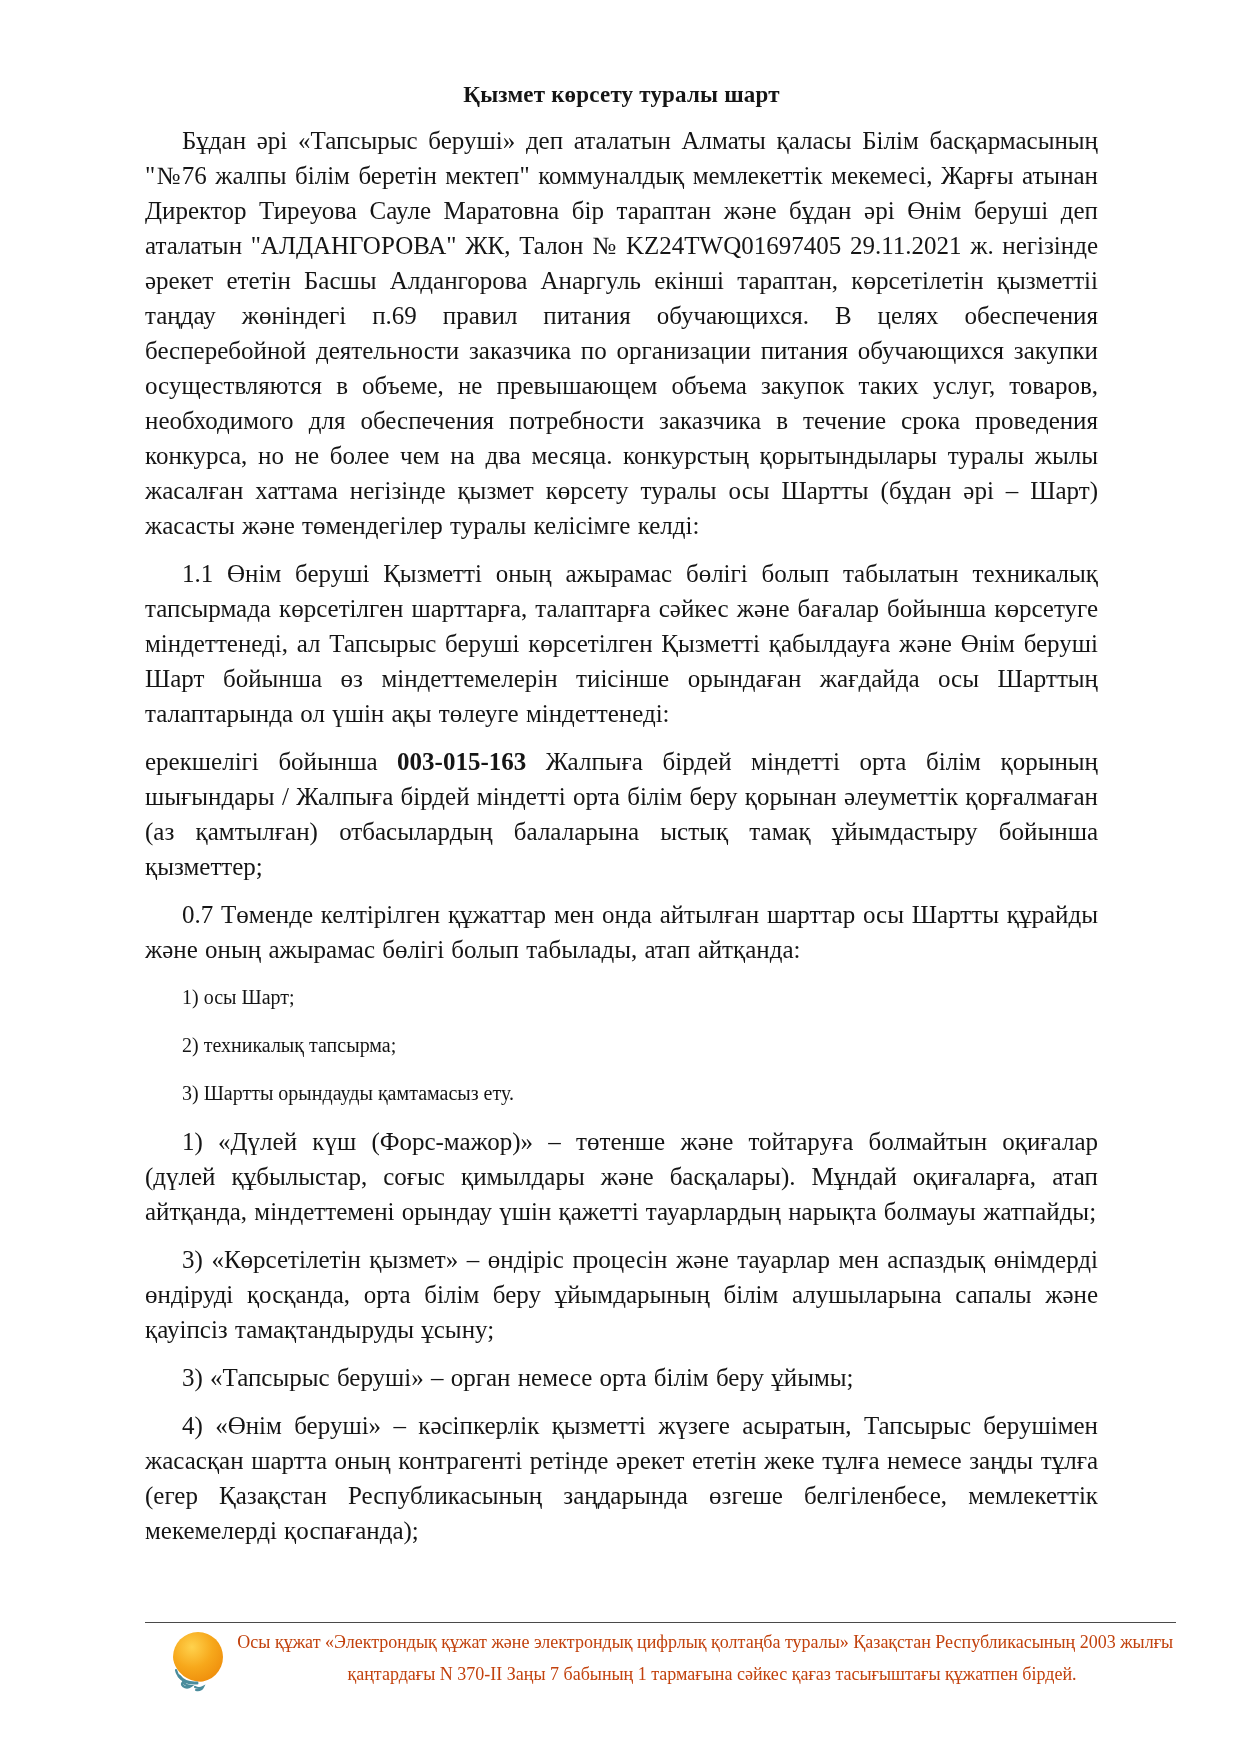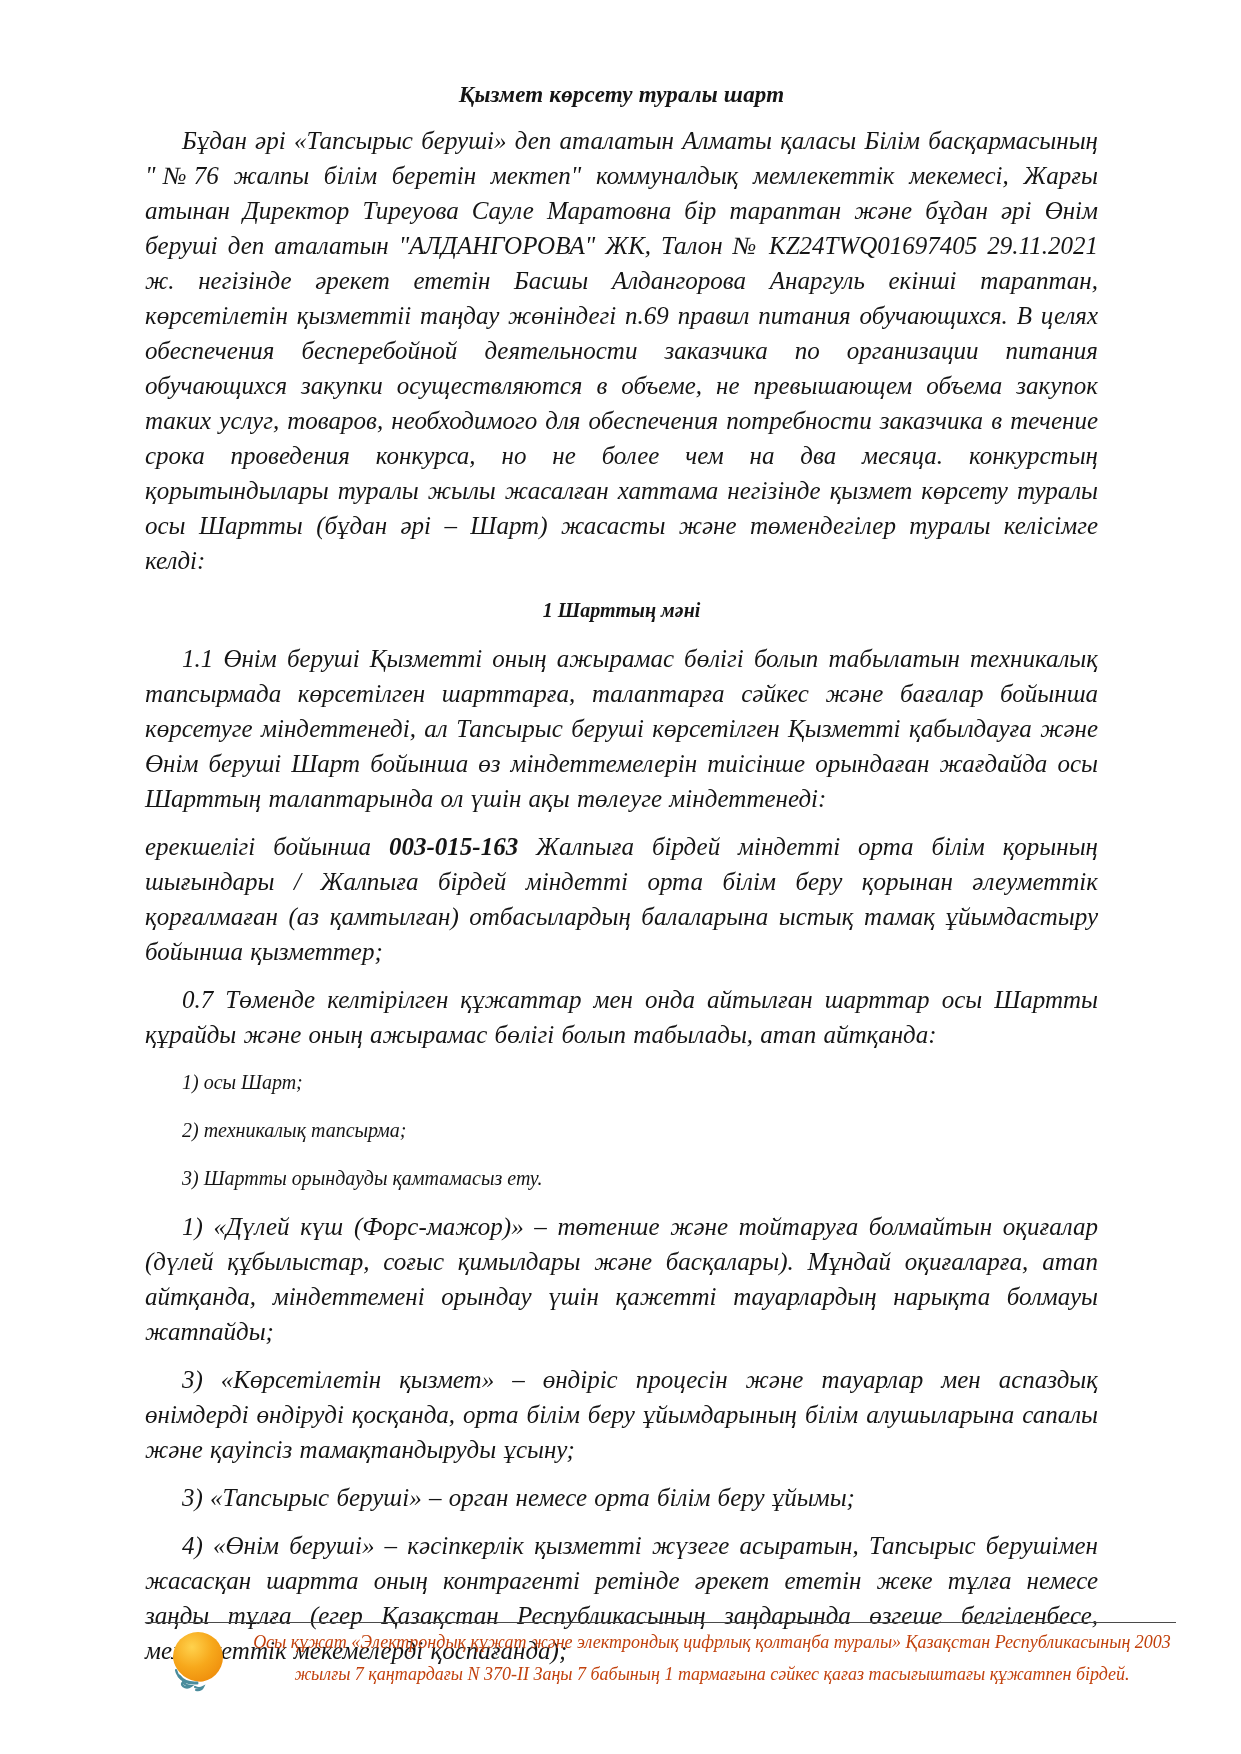--- a/index.html
+++ b/index.html
@@ -11,21 +11,20 @@
     position: relative;
     width: 1111px;
     height: 1754px;
     margin: 0 auto;
     background: #ffffff;
     overflow: hidden;
     font-family: "Liberation Serif", "DejaVu Serif", serif;
     color: #151515;
     box-sizing: border-box;
     padding: 80px 78px 0 80px;
-    font-style: italic;
   }
   .doc-title {
     margin: 0;
     font-size: 23px;
     line-height: 30px;
     font-weight: bold;
     text-align: center;
     letter-spacing: 0.2px;
   }
   .meta-row {
@@ -101,21 +100,20 @@
 </head>
 <body>
 
 <div class="page">
 
   <h1 class="doc-title">Қызмет көрсету туралы шарт</h1>
 
 
   <p class="para">Бұдан әрі «Тапсырыс беруші» деп аталатын Алматы қаласы Білім басқармасының "№76 жалпы білім беретін мектеп" коммуналдық мемлекеттік мекемесі, Жарғы атынан Директор Тиреуова Сауле Маратовна бір тараптан және бұдан әрі Өнім беруші деп аталатын "АЛДАНГОРОВА" ЖК, Талон № KZ24TWQ01697405 29.11.2021 ж. негізінде әрекет ететін Басшы Алдангорова Анаргуль екінші тараптан, көрсетілетін қызметтіі таңдау жөніндегі п.69 правил питания обучающихся. В целях обеспечения бесперебойной деятельности заказчика по организации питания обучающихся закупки осуществляются в объеме, не превышающем объема закупок таких услуг, товаров, необходимого для обеспечения потребности заказчика в течение срока проведения конкурса, но не более чем на два месяца. конкурстың қорытындылары туралы жылы жасалған хаттама негізінде қызмет көрсету туралы осы Шартты (бұдан әрі – Шарт) жасасты және төмендегілер туралы келісімге келді:</p>
 
-  <h2 class="section-heading">1 Шарттың мәні</h2>
 
   <p class="para">1.1 Өнім беруші Қызметті оның ажырамас бөлігі болып табылатын техникалық тапсырмада көрсетілген шарттарға, талаптарға сәйкес және бағалар бойынша көрсетуге міндеттенеді, ал Тапсырыс беруші көрсетілген Қызметті қабылдауға және Өнім беруші Шарт бойынша өз міндеттемелерін тиісінше орындаған жағдайда осы Шарттың талаптарында ол үшін ақы төлеуге міндеттенеді:</p>
 
   <p class="para no-indent"><span>ерекшелігі бойынша </span><span class="bold">003-015-163</span><span> Жалпыға бірдей міндетті орта білім қорының шығындары / Жалпыға бірдей міндетті орта білім беру қорынан әлеуметтік қорғалмаған (аз қамтылған) отбасылардың балаларына ыстық тамақ ұйымдастыру бойынша қызметтер;</span></p>
 
   <p class="para">0.7 Төменде келтірілген құжаттар мен онда айтылған шарттар осы Шартты құрайды және оның ажырамас бөлігі болып табылады, атап айтқанда:</p>
 
   <p class="list-item">1) осы Шарт;</p>
   <p class="list-item">2) техникалық тапсырма;</p>
   <p class="list-item">3) Шартты орындауды қамтамасыз ету.</p>

